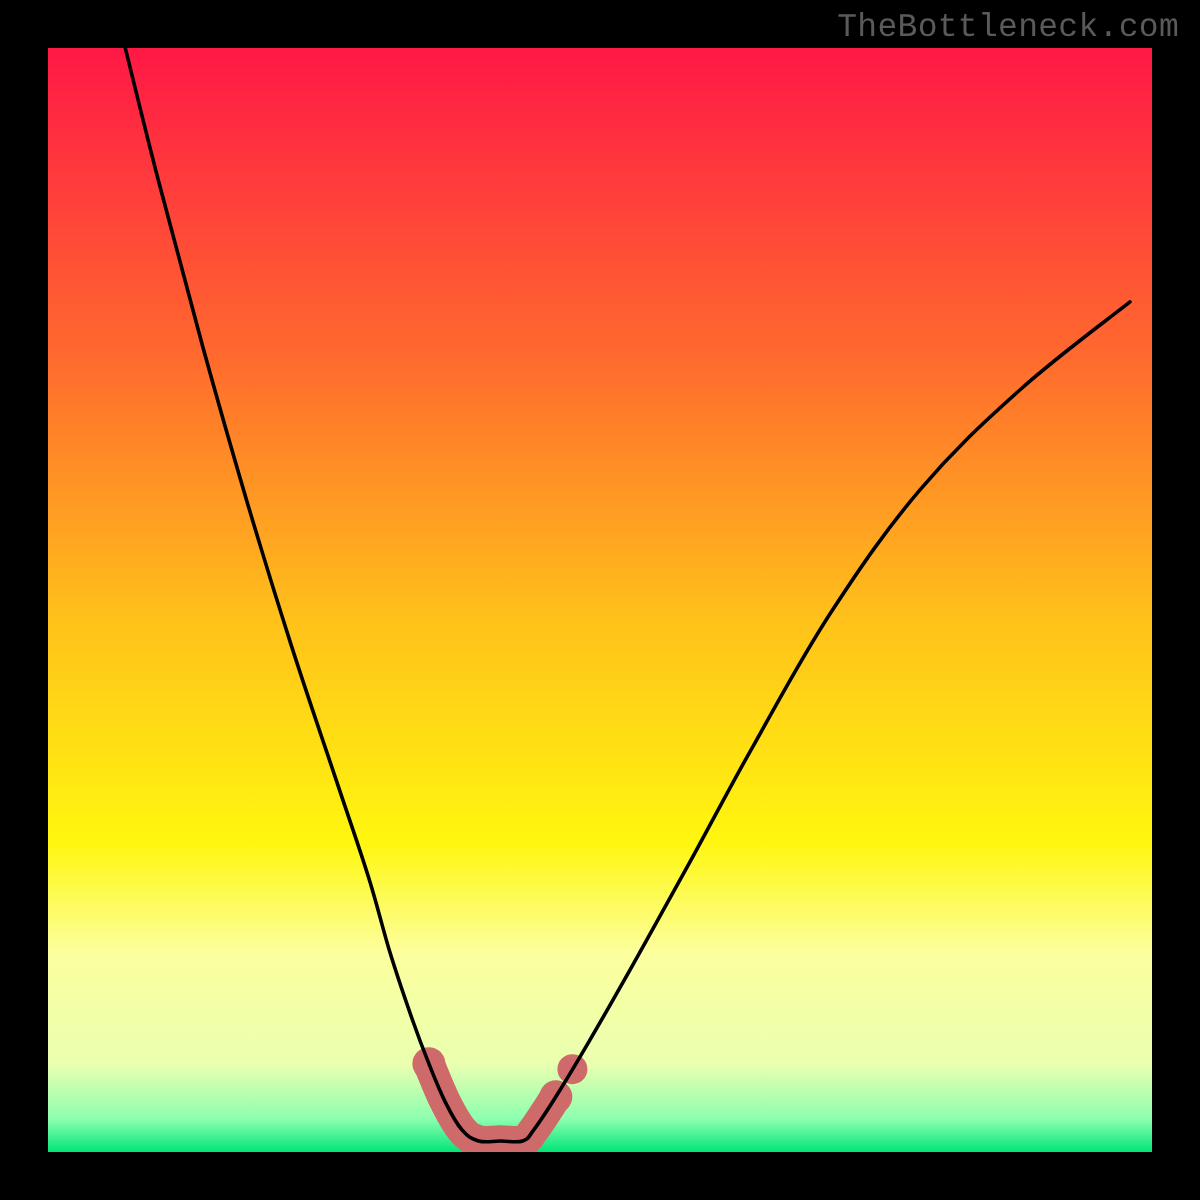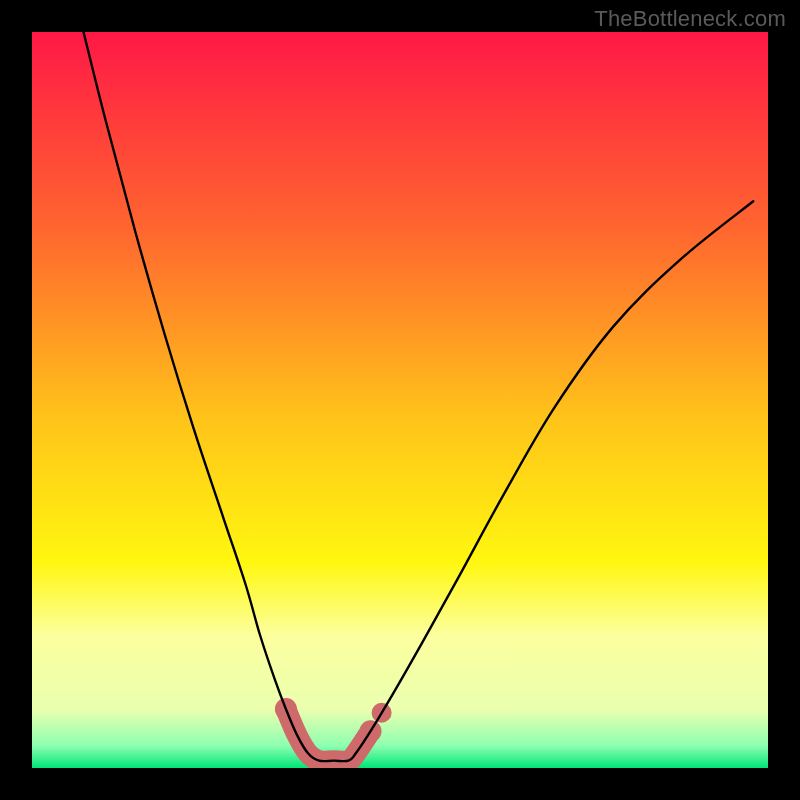--- a/index.html
+++ b/index.html
@@ -26,20 +26,21 @@
   }
   .watermark {
     position: absolute;
     top: 6px;
     right: 14px;
     color: #5a5a5a;
     font-size: 22px;
     font-weight: 500;
     letter-spacing: 0.2px;
     z-index: 20;
+    font-family: Liberation Mono, monospace;
   }
   svg { display: block; }
 </style>
 </head>
 <body>
 
 <div class="frame">
 
   <div class="plot-area">
     <svg id="chart-svg" width="736" height="736" viewBox="0 0 736 736">

